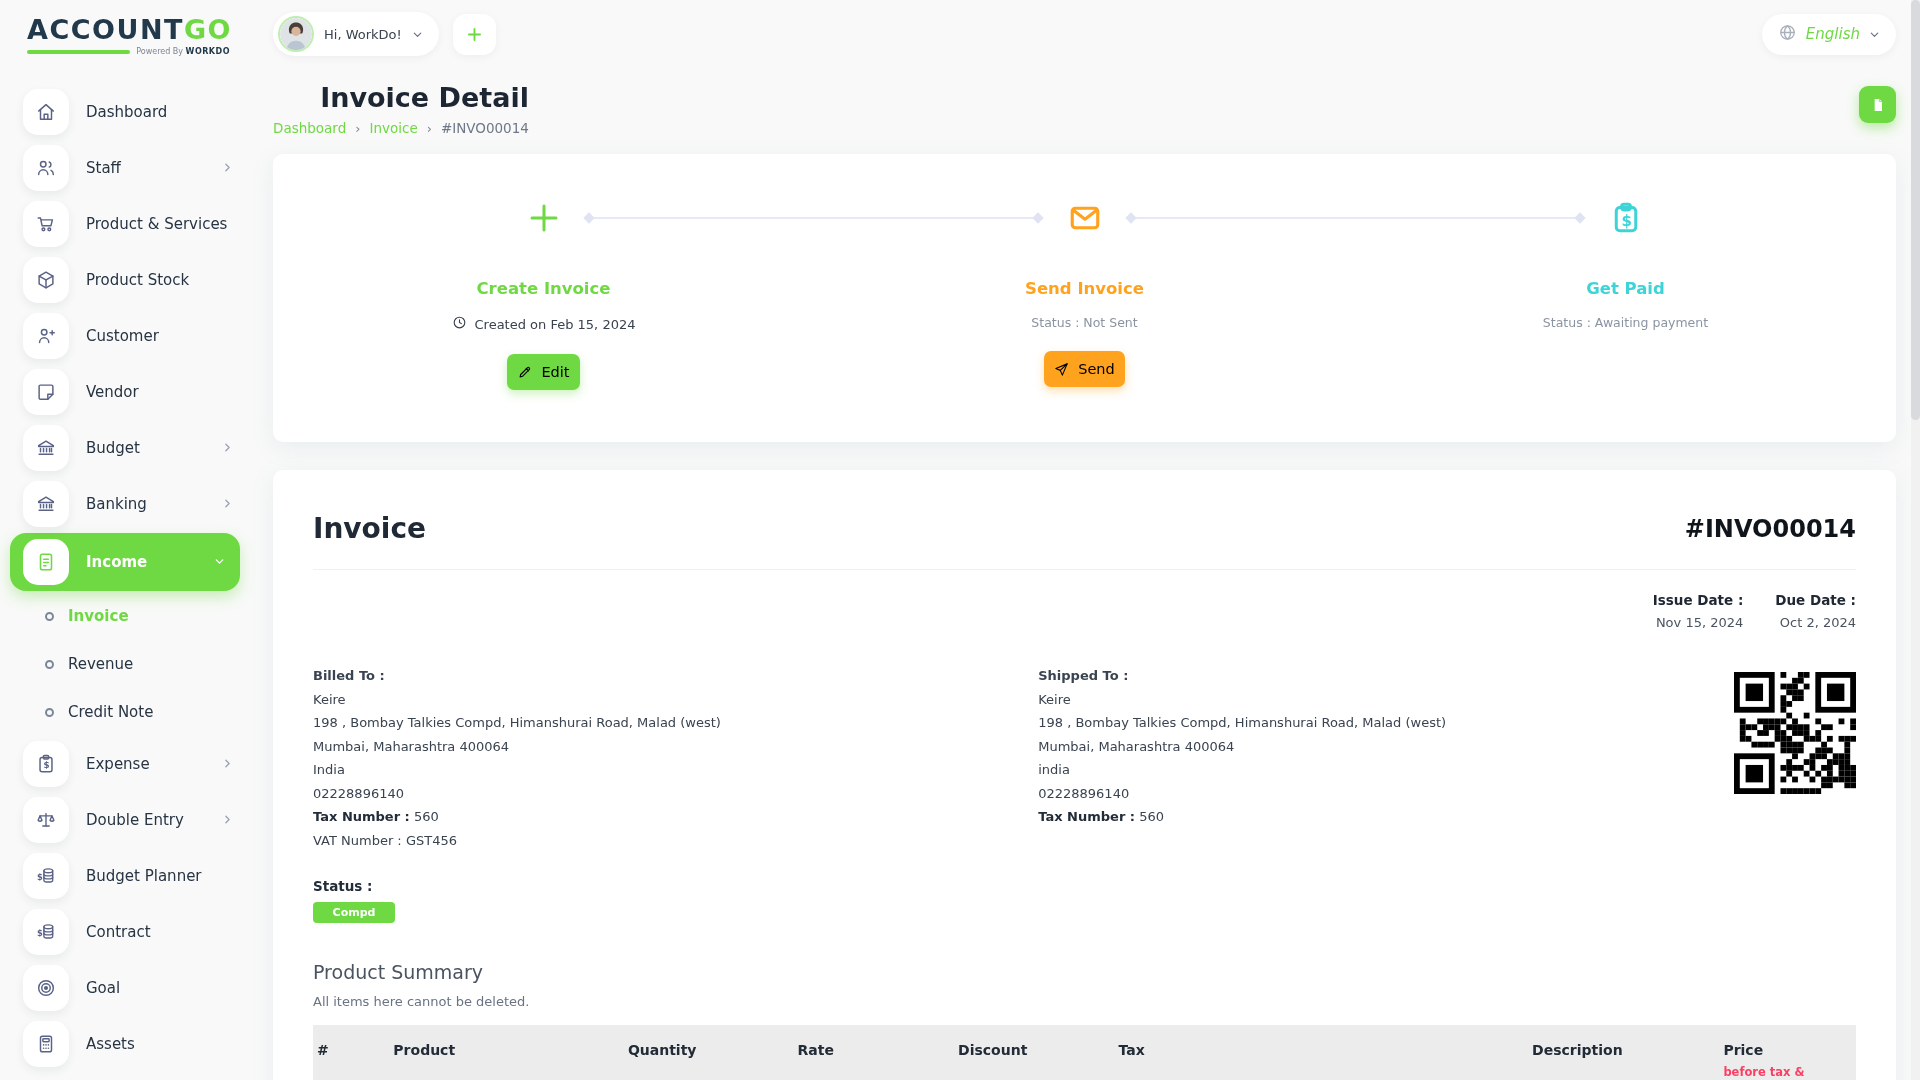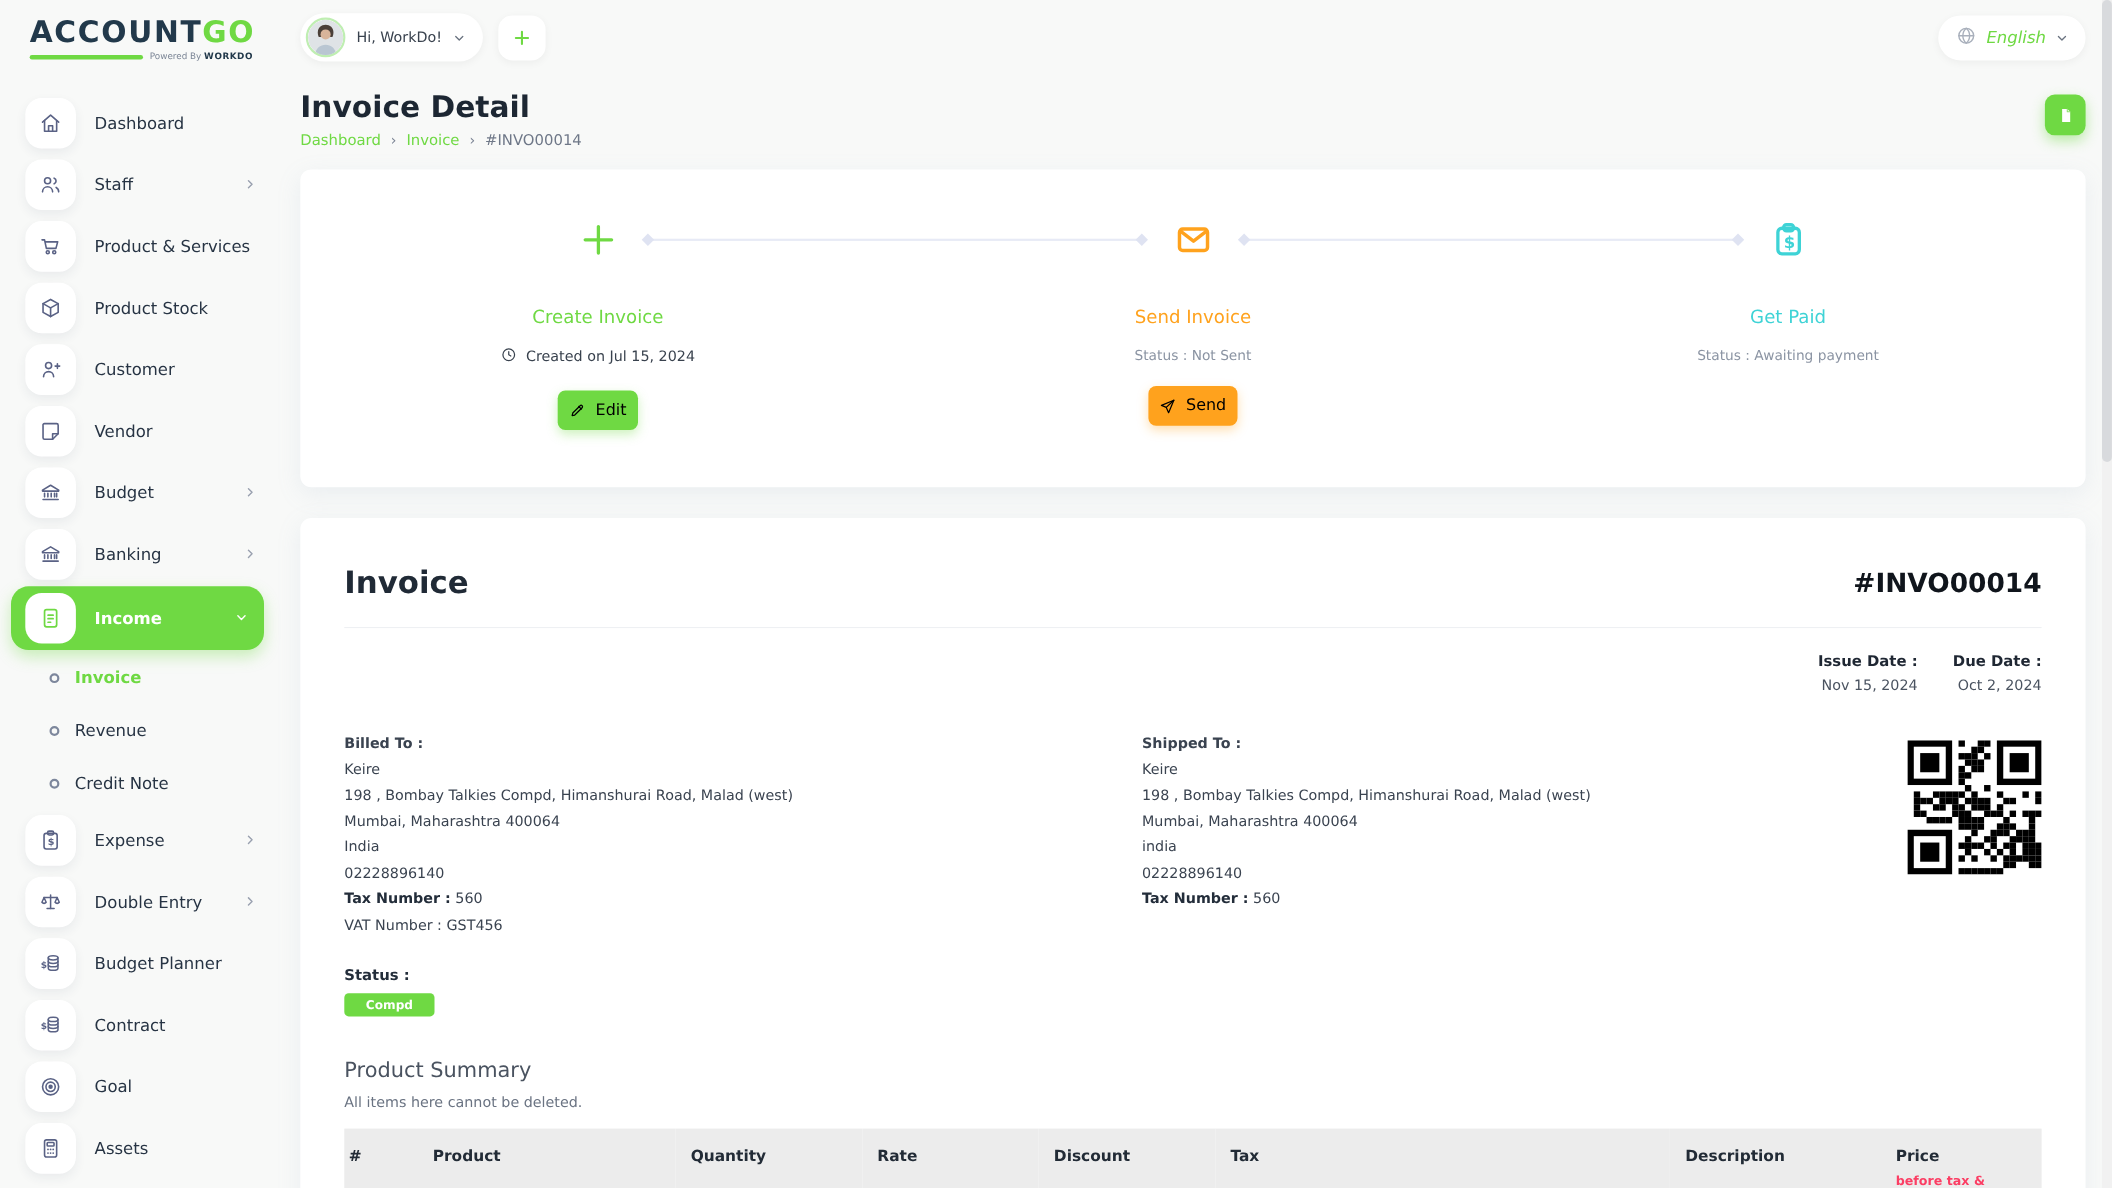--- a/index.html
+++ b/index.html
@@ -53,21 +53,21 @@
   .small-chev { color:#6a7380; }
   .add-btn { width:43px; height:41px; border:none; background:#fff; border-radius:13px; color:var(--green);
              box-shadow:0 2px 8px rgba(0,0,0,.05); cursor:pointer; display:flex; align-items:center; justify-content:center; }
   .lang-pill { margin-left:auto; display:flex; align-items:center; gap:9px; background:#fff; border-radius:999px;
                padding:9px 16px; box-shadow:0 2px 8px rgba(0,0,0,.05); cursor:pointer;font-style:italic; }
   .lang-pill .globe { color:#a9b0bc; }
   .lang-pill .globe svg { width:19px; height:19px; }
   .lang-label { font-size:15px; color:var(--green); }
 
   .title-row { display:flex; justify-content:space-between; align-items:flex-start; margin-top:24px; }
-  h1.page-title { margin:0; font-size:27px; font-weight:600; color:#1d2733; }
+  h1.page-title { margin:0; font-size:27px; font-weight:600; color:#1d2733;text-align:right; }
   .breadcrumb { margin-top:7px; font-size:13.5px; display:flex; align-items:center; }
   .breadcrumb a { color:var(--green); text-decoration:none; cursor:pointer; }
   .breadcrumb .sep::after { content:"›"; color:#7b8494; margin:0 9px; font-size:13px; }
   .breadcrumb .current { color:#6f7888; }
   .doc-btn { width:37px; height:37px; margin-top:4px; border:none; border-radius:9px; background:var(--green);
              box-shadow:0 5px 12px rgba(111,217,67,.45); cursor:pointer; display:flex; align-items:center; justify-content:center; }
 
   .card { background:#fff; border-radius:10px; box-shadow:0 6px 22px rgba(140,160,190,.13); }
 
   
@@ -75,21 +75,21 @@
   .connector { position:absolute; top:63px; height:2px; background:#e7eaf6; }
   .connector::before, .connector::after { content:""; position:absolute; top:-3px; width:8px; height:8px; background:#dfe3f2; transform:rotate(45deg); }
   .connector::before { left:-2px; } .connector::after { right:-2px; }
   .c1 { left:calc(16.66% + 44px); width:calc(33.34% - 88px); }
   .c2 { left:calc(50% + 44px);    width:calc(33.34% - 88px); }
   .step { flex:1; display:flex; flex-direction:column; align-items:center; }
   .step-icon svg { width:36px; height:36px; }
   .step-icon.green  { color:var(--green); }
   .step-icon.orange { color:var(--orange); }
   .step-icon.teal   { color:var(--teal); }
-  .step-title { margin-top:39px; font-size:16.5px; font-weight:400; }
+  .step-title { margin-top:39px; font-size:16.5px; font-weight:700; }
   .step-title.green { color:var(--green); } .step-title.orange { color:var(--orange); } .step-title.teal { color:var(--teal); }
   .step-status { margin-top:17px; font-size:13px; color:#39424e; display:flex; align-items:center; gap:8px; }
   .step-status.muted { color:#8b94a3; font-size:12.5px; }
   .step-status .clock { color:#39424e; } .step-status .clock svg { width:15px; height:15px; }
   .btn { margin-top:21px; display:inline-flex; align-items:center; gap:9px; border:none; border-radius:7px;
          color:#000000; font-size:14.5px; font-weight:500; padding:10px 10px; cursor:pointer; font-family:inherit; }
   .btn svg { width:15px; height:15px; }
   .btn.green { background:var(--green); box-shadow:0 4px 10px rgba(111,217,67,.35); }
   .btn.orange { background:var(--orange); box-shadow:0 4px 10px rgba(255,162,29,.35); }
 
@@ -412,21 +412,21 @@
         <svg viewBox="0 0 24 24" fill="none" stroke="currentColor" stroke-width="2">
             <path d="M12 4v16M4 12h16"></path>
           </svg>
       </div>
       <div class="step-title green">Create Invoice</div>
       <div class="step-status">
         <span class="clock"><svg viewBox="0 0 24 24" fill="none" stroke="currentColor" stroke-width="1.8">
               <circle cx="12" cy="12" r="8.5"></circle>
               <path d="M12 7.5V12l3 1.8"></path>
             </svg></span>
-        <span>Created on Jul 15, 2024</span>
+        <span>Created on Feb 15, 2024</span>
       </div>
       <button class="btn green">
         <svg viewBox="0 0 24 24" fill="none" stroke="currentColor" stroke-width="1.8">
             <path d="M14.5 5.5l4 4M5 19l.9-3.8L16.6 4.5a2 2 0 0 1 2.9 2.9L8.8 18.1 5 19z"></path>
           </svg>
         <span>Edit</span>
       </button>
     </div>
 
     <div class="step">

